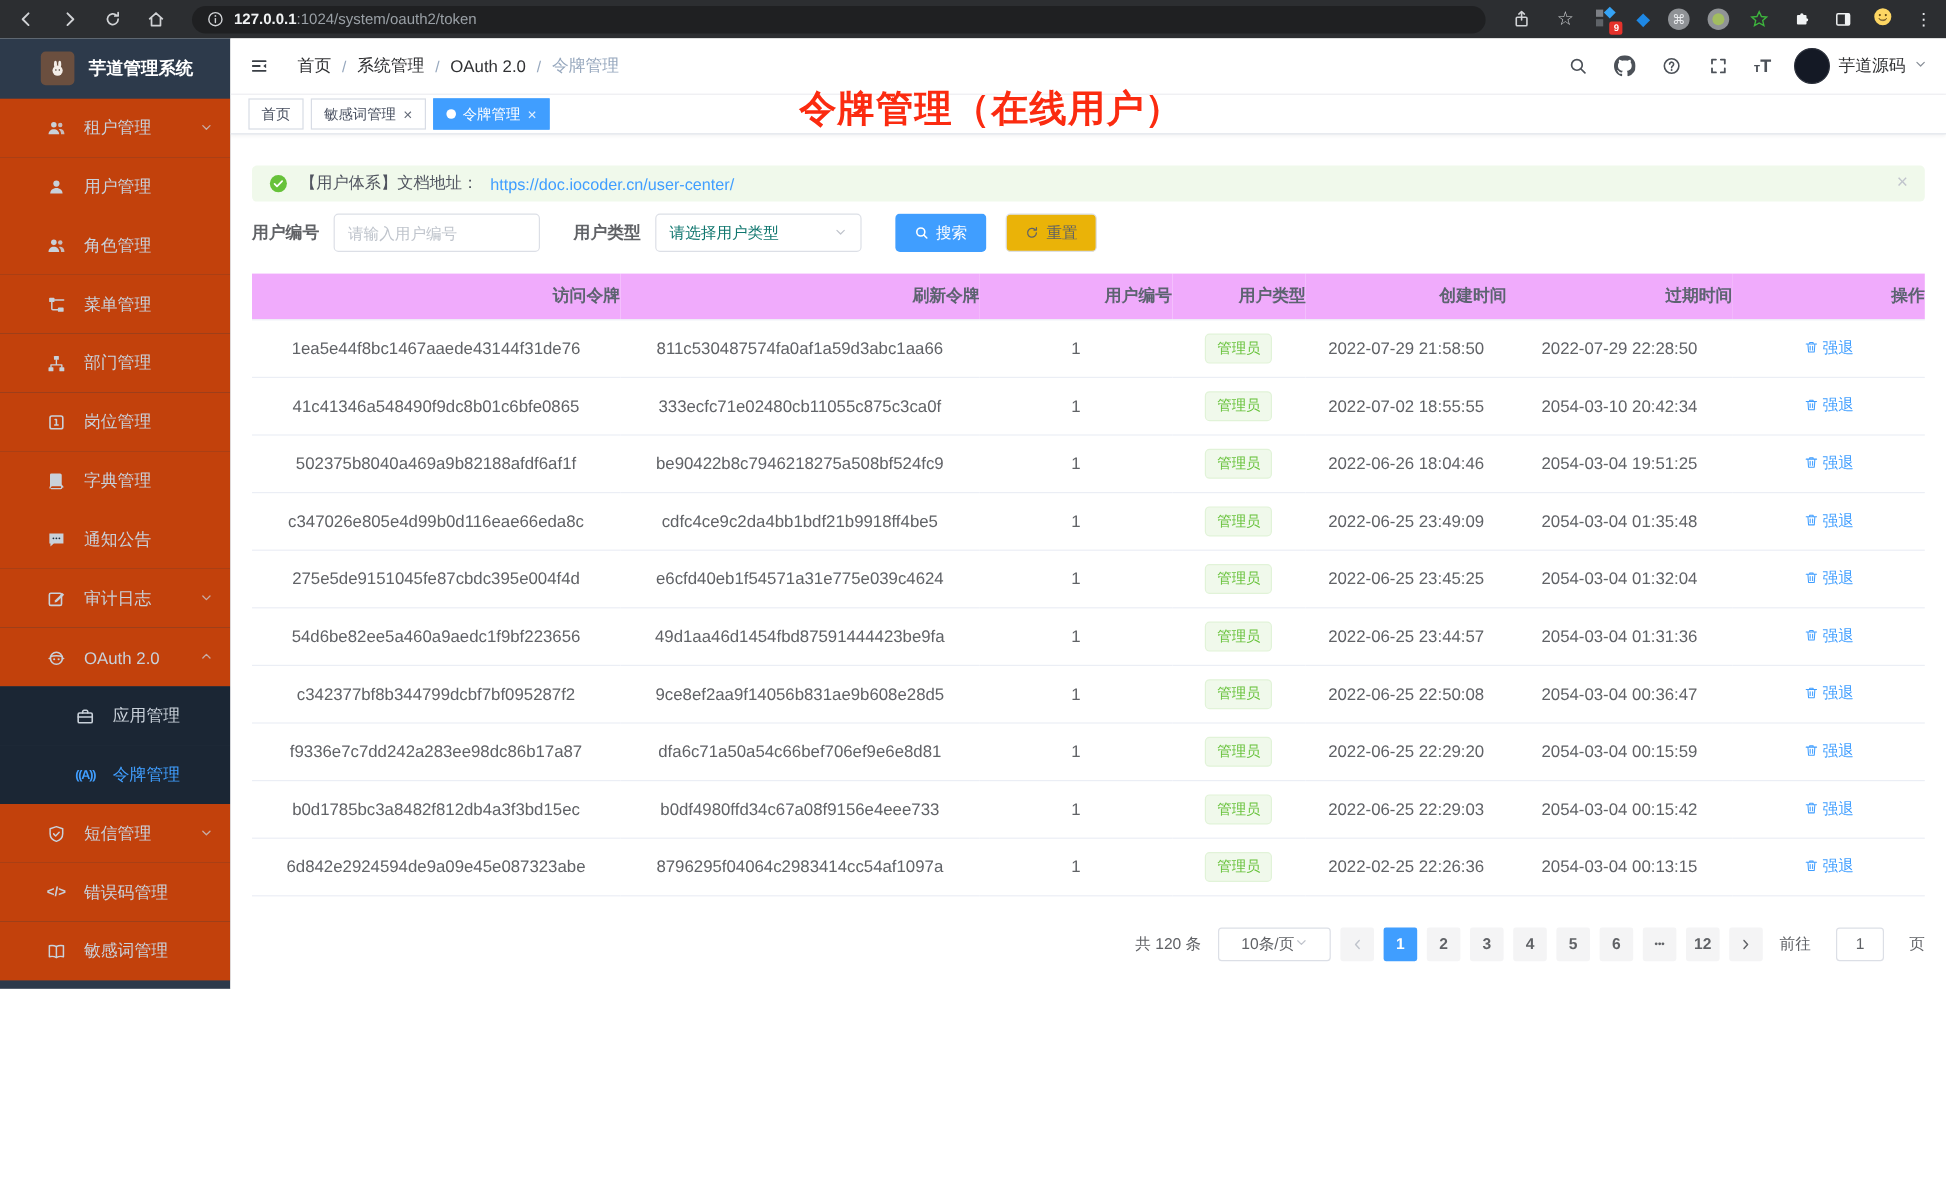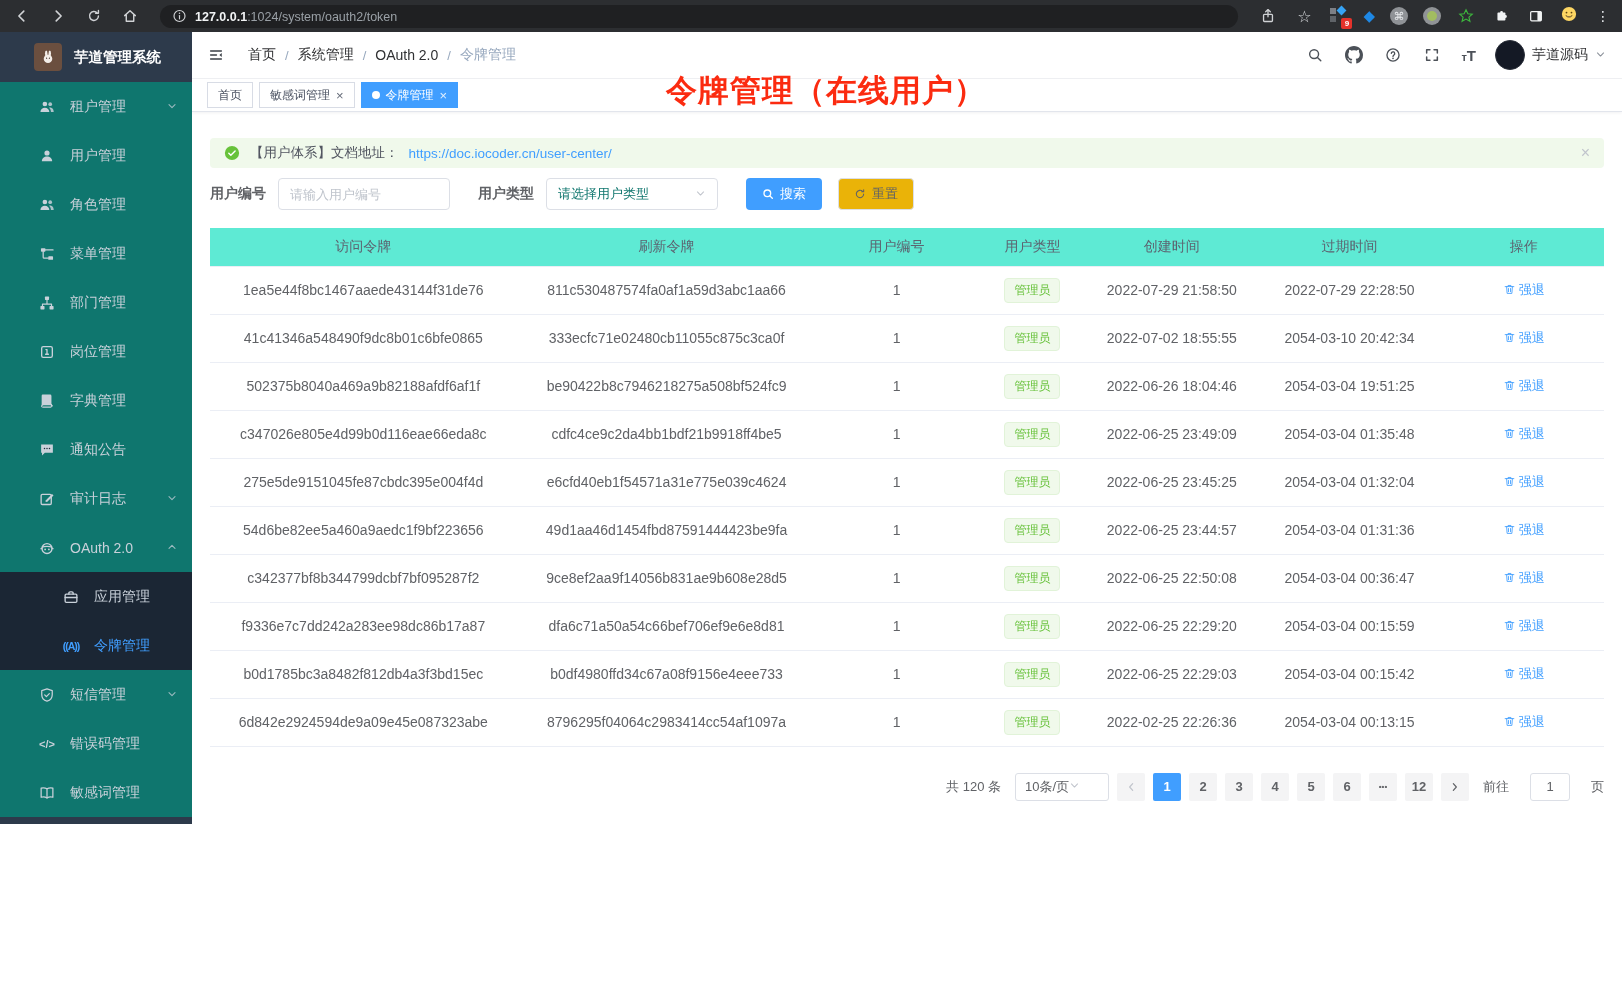--- a/index.html
+++ b/index.html
@@ -35,21 +35,21 @@
   
   .app{display:flex;height:792px;}
   .sidebar{width:192px;flex-shrink:0;background:#2d3a4b;display:flex;flex-direction:column;}
   .logo-row{height:50px;display:flex;align-items:center;gap:12px;padding-left:34px;cursor:pointer;}
   .logo-img{width:28px;height:28px;border-radius:4px;background:#6b4f3f;display:flex;
     align-items:center;justify-content:center;overflow:hidden;}
   .logo-title{color:#fff;font-weight:700;font-size:14.5px;white-space:nowrap;}
   .menu{flex:1;overflow:hidden;}
   .menu-item{height:49px;display:flex;align-items:center;padding-left:38px;font-size:14px;
     color:#c9d1da;cursor:pointer;position:relative;white-space:nowrap;}
-  .menu-item.sec-dark{background:#0f766e;}
+  .menu-item.sec-dark{background:#c2410c;}
   .menu-item.sec-darker{background:#1b2634;padding-left:62px;}
   .menu-item.sec-root{background:transparent;}
   .menu-item.active{color:#409eff;}
   .mi-icon{width:18px;height:18px;display:inline-flex;align-items:center;justify-content:center;
     margin-right:14px;flex-shrink:0;font-size:12px;}
   .mi-chevron{position:absolute;right:14px;top:50%;transform:translateY(-50%);opacity:.75;}
   .txt-icon{font-weight:700;}
 
   
   .main{flex:1;display:flex;flex-direction:column;background:#fff;position:relative;overflow:hidden;}
@@ -94,34 +94,34 @@
   .f-select{width:172px;height:32px;border:1px solid #dcdfe6;border-radius:4px;display:flex;
     align-items:center;justify-content:space-between;padding:0 11px;margin-right:28px;cursor:pointer;}
   .f-select span{font-size:13px;color:#0f766e;}
   .f-select .sel-caret{color:#c0c4cc;}
   .btn{height:32px;display:inline-flex;align-items:center;gap:6px;padding:0 15px;
     border-radius:4px;font-size:13px;cursor:pointer;border:1px solid transparent;}
   .btn-primary{background:#409eff;color:#fff;}
   .btn-plain{background:#eab308;border-color:#dcdfe6;color:#606266;margin-left:16px;}
 
   table{width:100%;border-collapse:collapse;margin-top:18px;table-layout:fixed;}
-  thead th{height:38px;background:#5eead4;font-size:14px;font-weight:400;color:#5c6370;
-    text-align:center;border-bottom:1px solid #ebeef5;}
+  thead th{height:38px;background:#f0abfc;font-size:14px;font-weight:700;color:#5c6370;
+    text-align:right;border-bottom:1px solid #ebeef5;}
   tbody td{height:48px;font-size:14px;color:#606266;text-align:center;
     border-bottom:1px solid #ebeef5;overflow:hidden;white-space:nowrap;}
   .tag-success{display:inline-block;padding:3px 9px;font-size:12px;color:#67c23a;
     background:#f0f9eb;border:1px solid #e1f3d8;border-radius:4px;}
   .link-action{color:#409eff;font-size:13px;cursor:pointer;display:inline-flex;
     align-items:center;gap:3px;}
 
   .pagination{display:flex;align-items:center;justify-content:flex-end;gap:8px;
     margin-top:26px;font-size:13px;color:#606266;}
   .pg-total{margin-right:6px;}
   .pg-size{width:94px;height:28px;border:1px solid #dcdfe6;border-radius:3px;display:flex;
-    align-items:center;justify-content:flex-start;padding:0 9px;cursor:pointer;color:#606266;}
+    align-items:center;justify-content:center;padding:0 9px;cursor:pointer;color:#606266;}
   .pg-size .sel-caret{color:#c0c4cc;}
   .pg-btn{min-width:28px;height:28px;padding:0 4px;background:#f4f4f5;border-radius:2px;
     display:inline-flex;align-items:center;justify-content:center;font-size:13px;
     color:#606266;font-weight:600;cursor:pointer;}
   .pg-btn.active{background:#409eff;color:#fff;}
   .pg-btn.prev{color:#c0c4cc;}
   .pg-pages{display:flex;align-items:center;gap:8px;}
   .pg-goto{display:flex;align-items:center;gap:21px;margin-left:6px;}
   .pg-input{width:40px;height:28px;border:1px solid #dcdfe6;border-radius:3px;text-align:center;
     font-size:13px;color:#606266;outline:none;}

